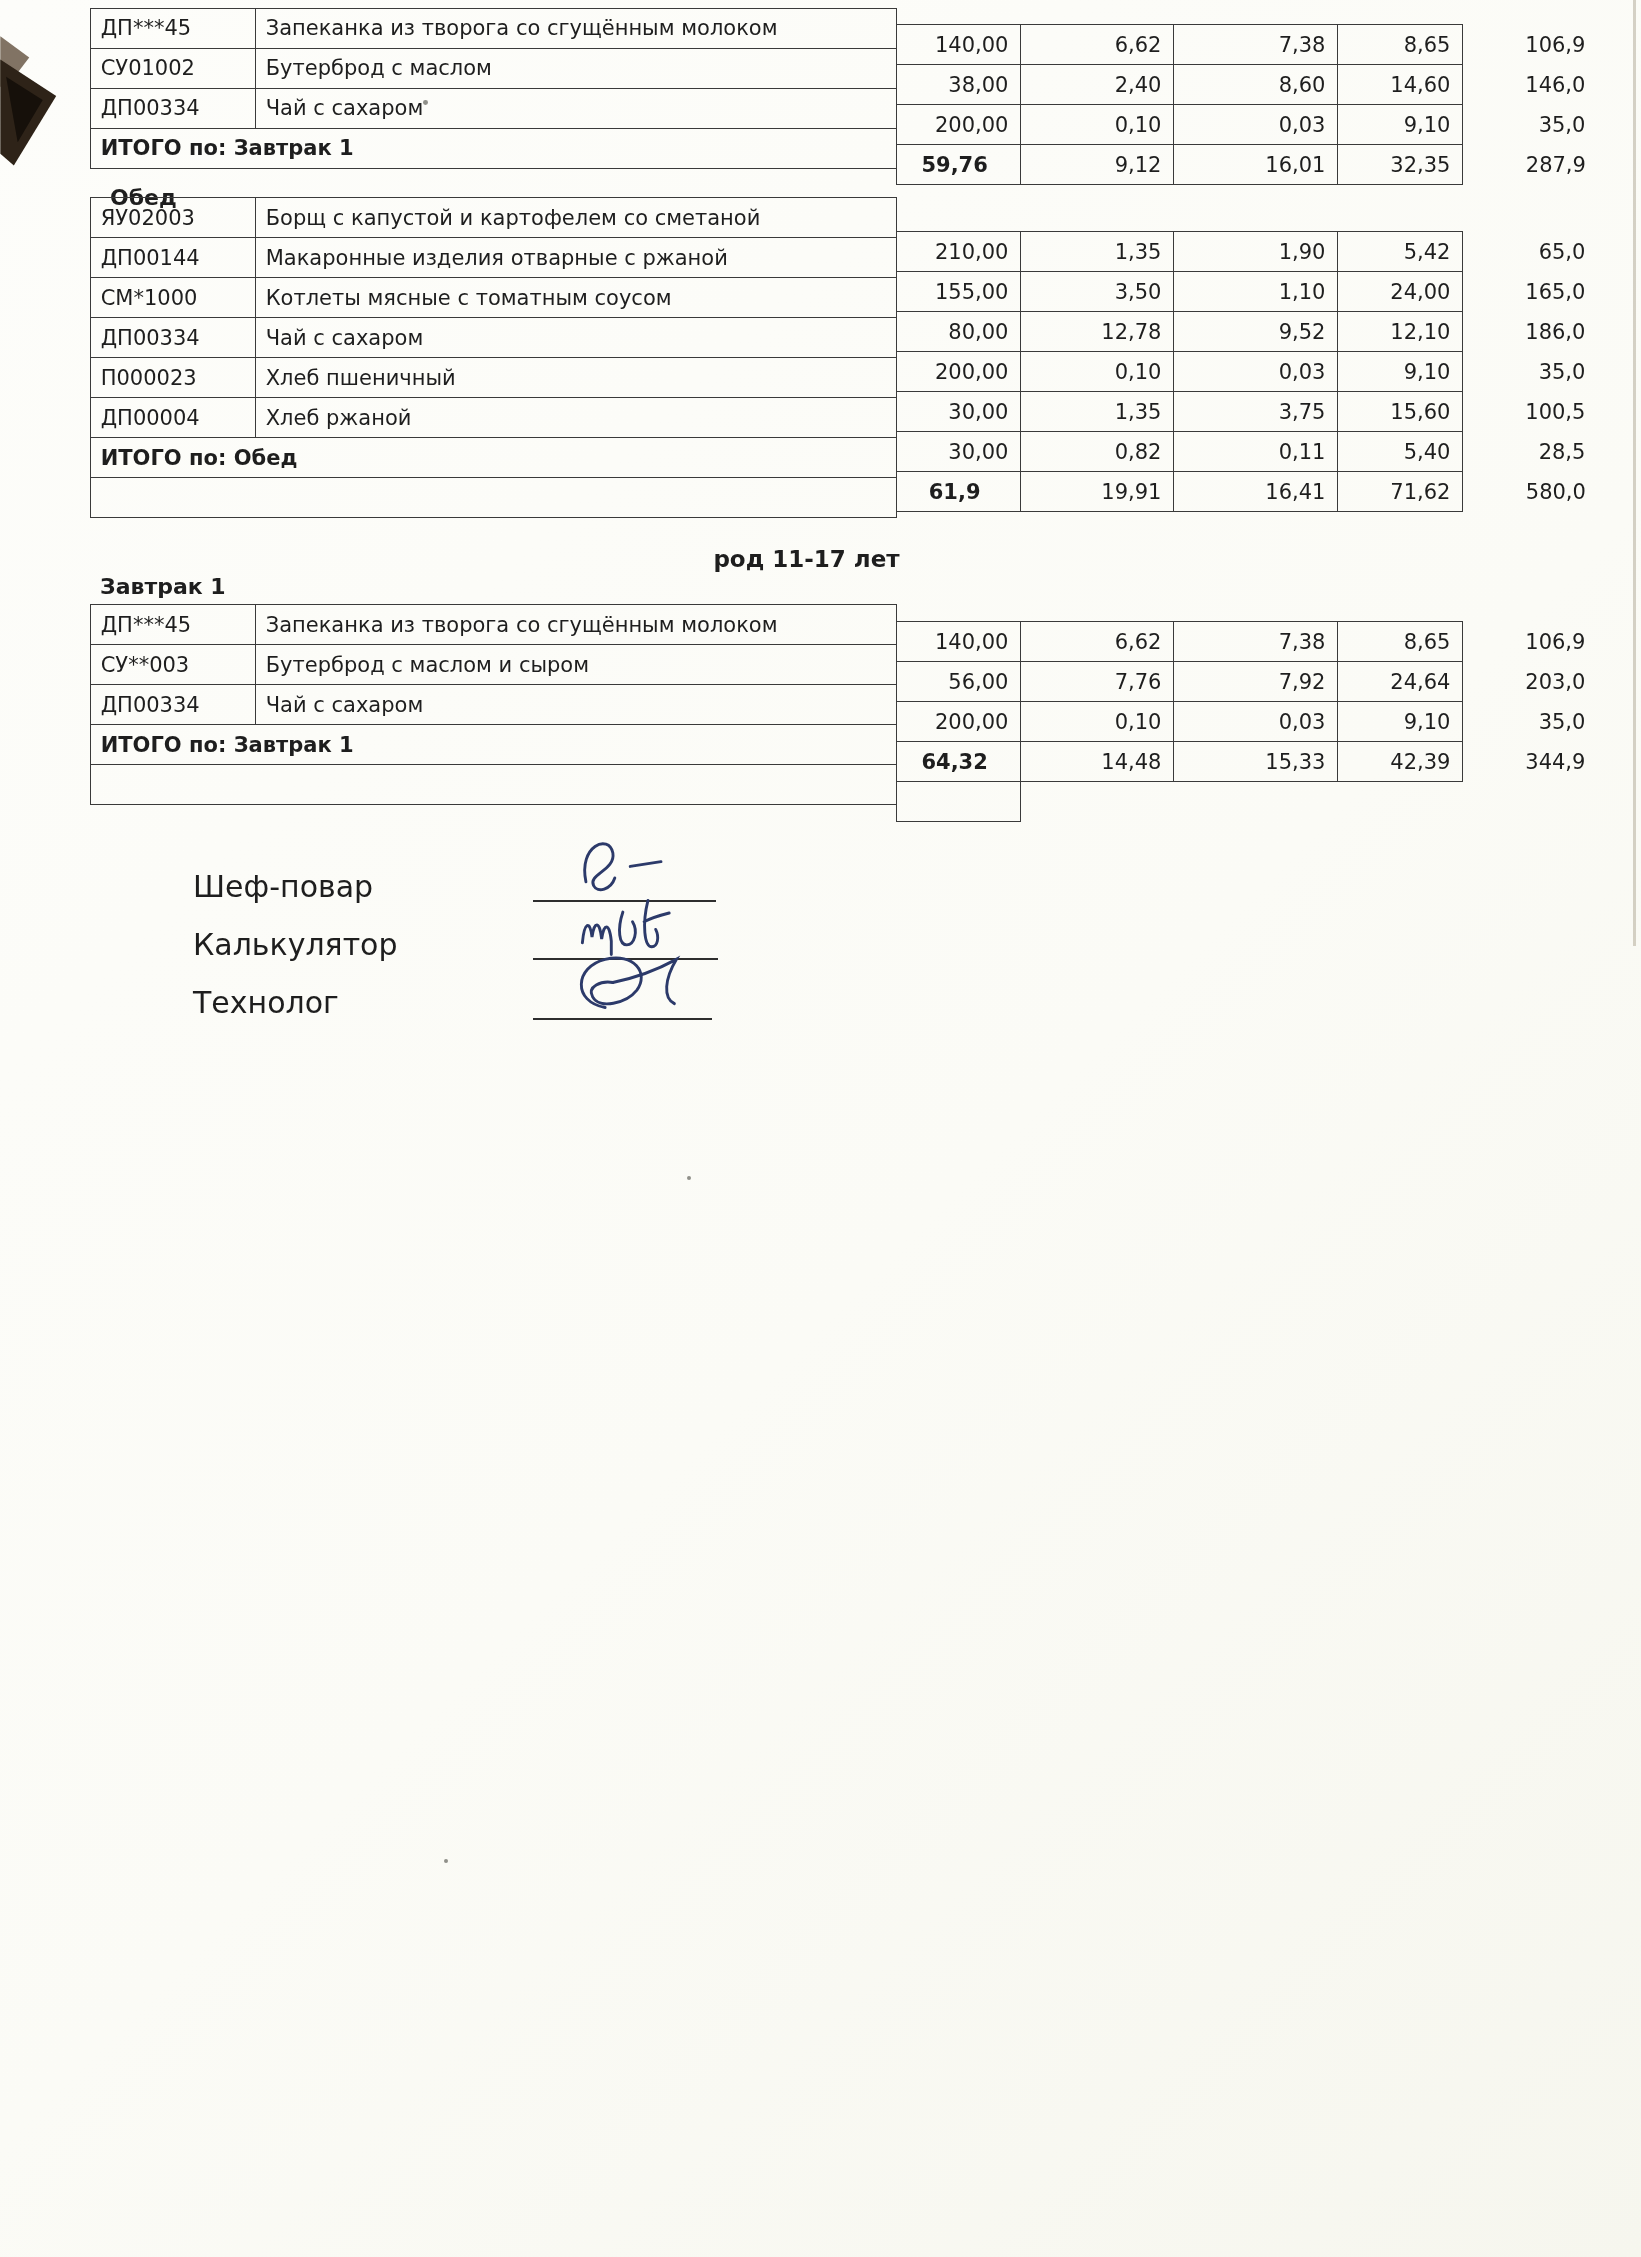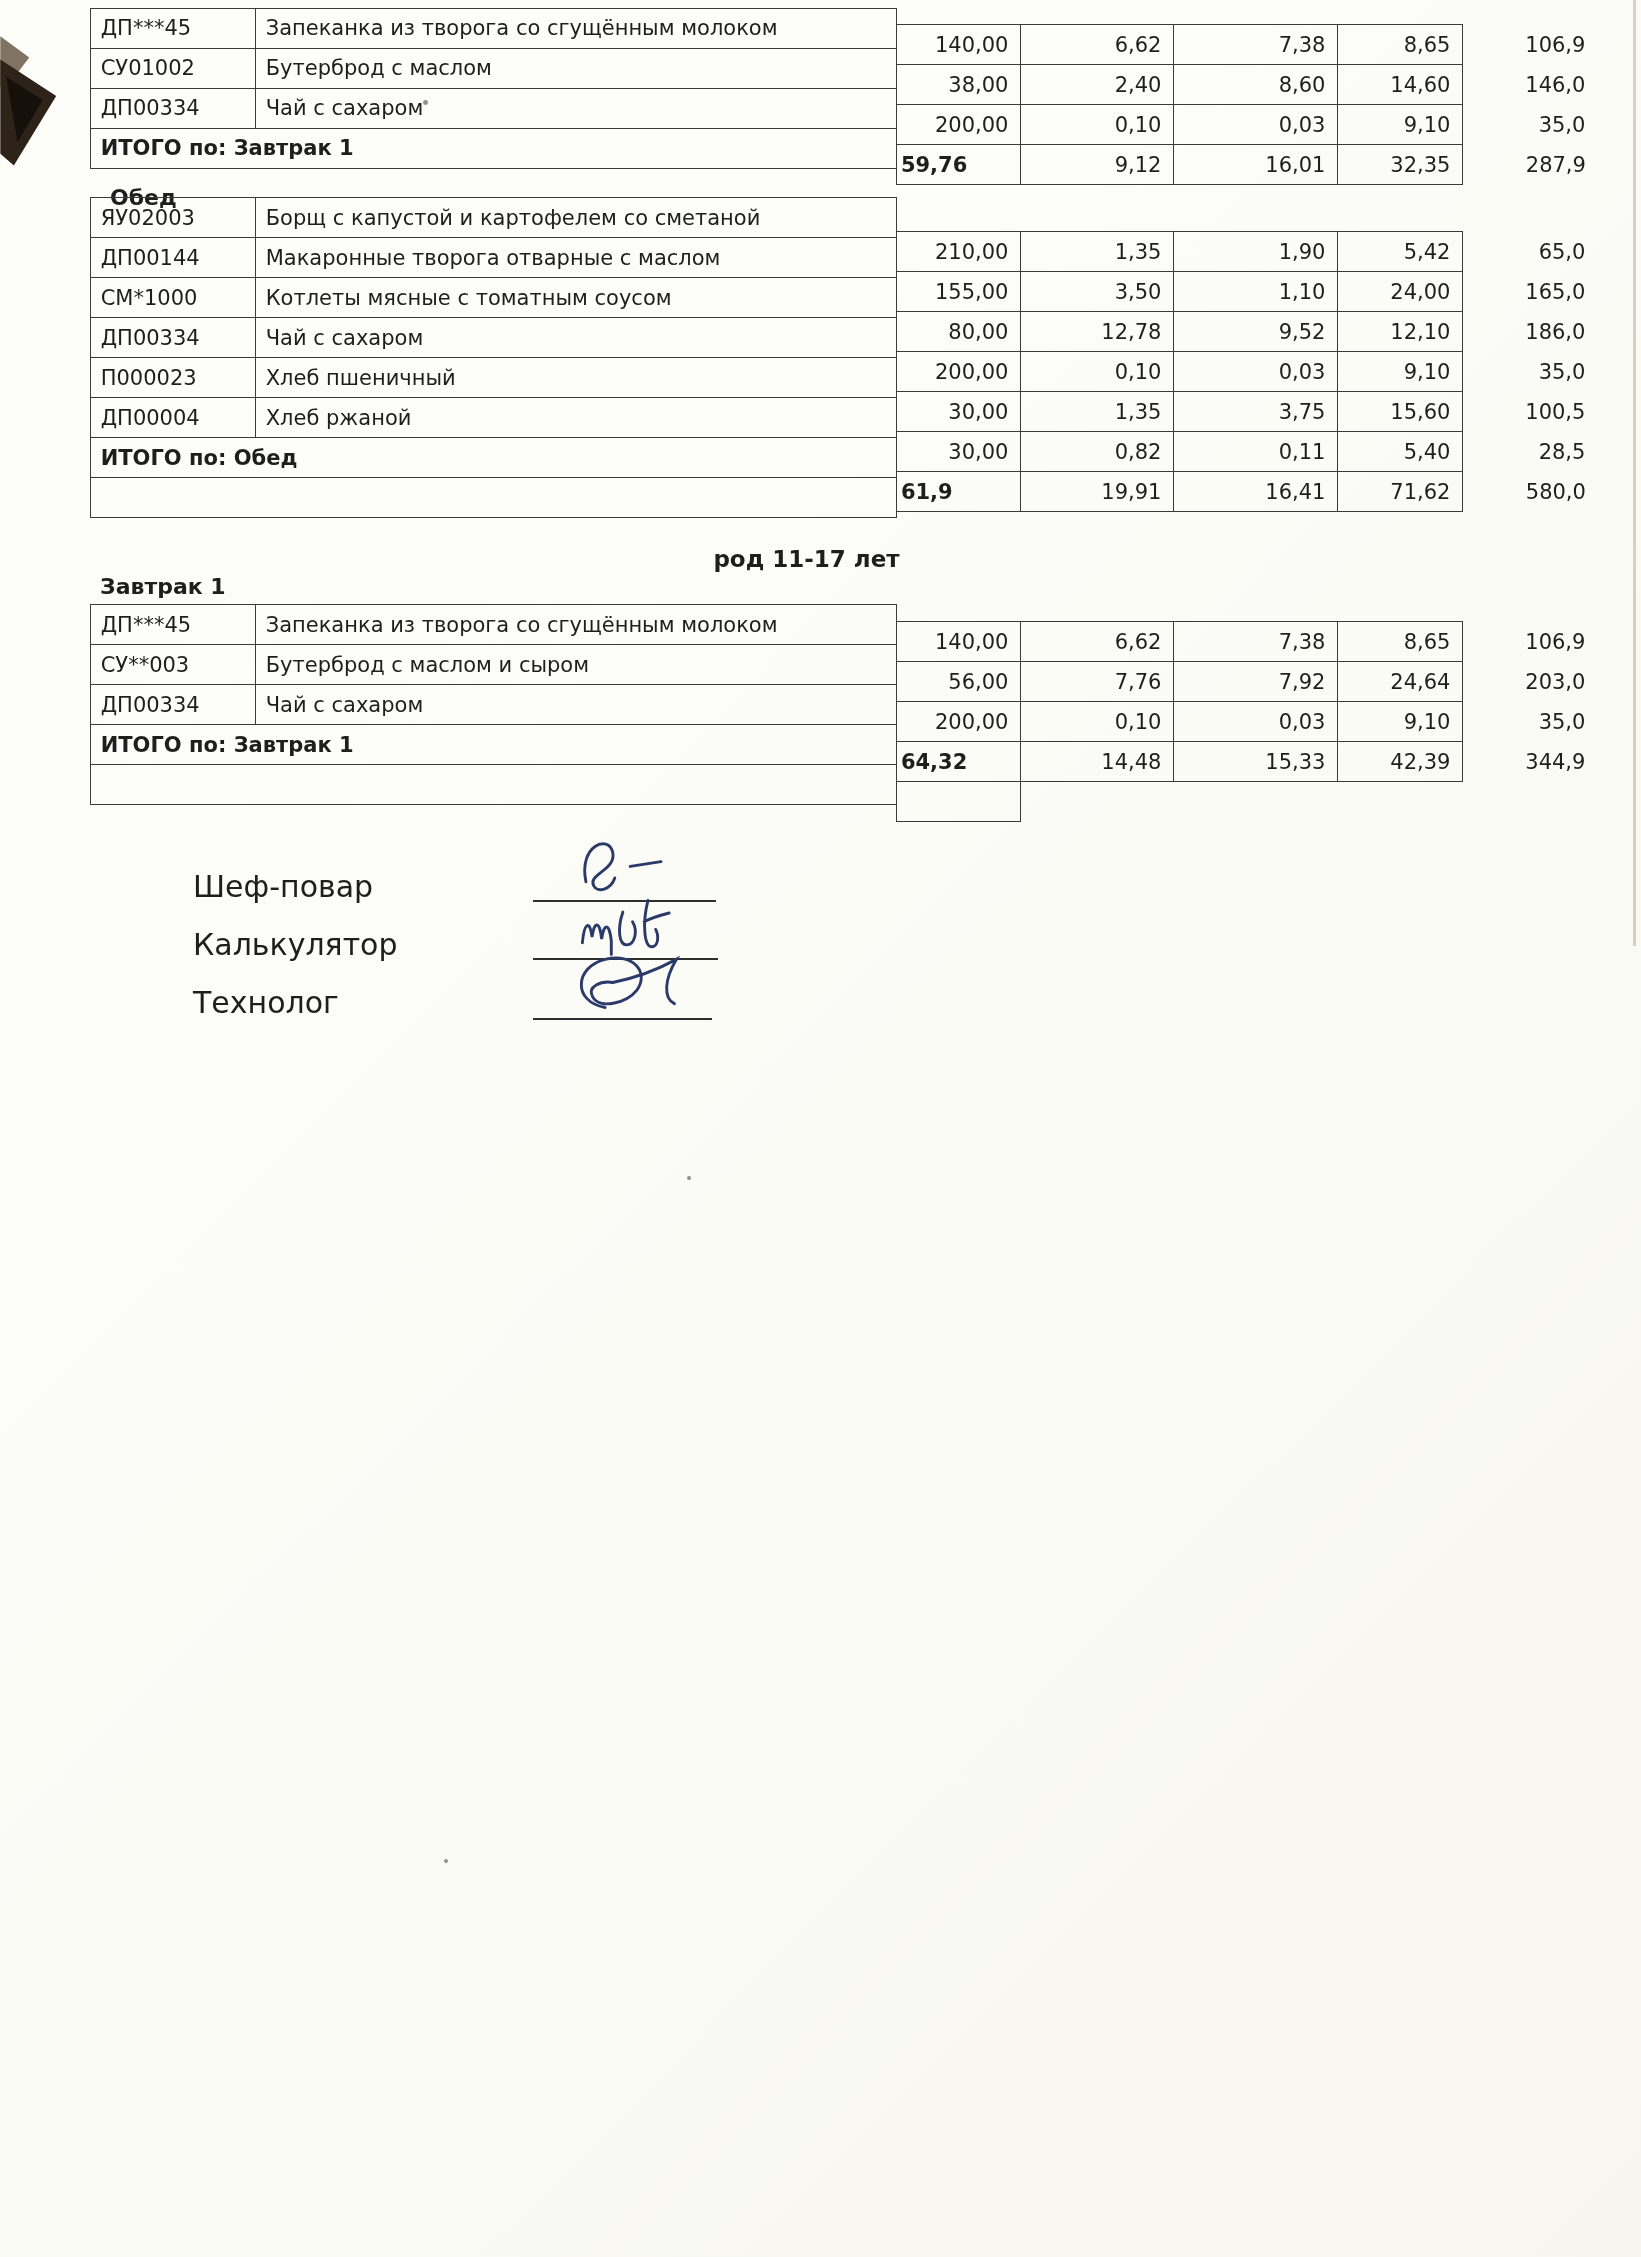--- a/index.html
+++ b/index.html
@@ -6,21 +6,21 @@
   body{width:1641px;height:2257px;background:#e9e9e4;font-family:"DejaVu Sans","Liberation Sans",sans-serif;}
   .page{position:relative;width:1641px;height:2257px;overflow:hidden;color:#1e1e1e;
         background:linear-gradient(135deg,#fdfdfa 0%,#fbfbf6 55%,#f6f6ee 100%);}
   table{border-collapse:collapse;table-layout:fixed;position:absolute;}
   .lt td{border:1.9px solid #3a3a3a;height:39px;font-size:21px;padding:0 5.8px 0 9.7px;
          white-space:nowrap;overflow:hidden;vertical-align:middle;}
   .nt td{border:1.9px solid #3a3a3a;height:39px;font-size:21px;text-align:right;
          padding:0 11.6px 0 3.9px;white-space:nowrap;vertical-align:middle;}
   .nt td.nob{border:none;padding-left:16px;}
   .bold{font-weight:bold;}
-  td.ctr{text-align:left;}
+  td.ctr{text-align:center;}
   .sec{position:absolute;font-size:22px;font-weight:bold;white-space:nowrap;}
   .ctitle{position:absolute;left:0;width:1545px;text-align:center;font-size:23px;font-weight:bold;margin-left:34px;}
   .sigl{position:absolute;font-size:30px;white-space:nowrap;}
   .sline{position:absolute;height:1.9px;background:#2e2e2e;}
   .ink{position:absolute;}
   .speck{position:absolute;border-radius:50%;background:#90908a;}
   .edge{position:absolute;background:rgba(150,140,115,.38);}
 </style>
 </head>
 <body>
@@ -108,21 +108,21 @@
         <col style="width:165px">
         <col style="width:641px">
       </colgroup>
     <tbody>
         <tr>
       <td>ЯУ02003</td>
       <td>Борщ с капустой и картофелем со сметаной</td>
     </tr>
     <tr>
       <td>ДП00144</td>
-      <td>Макаронные творога отварные с маслом</td>
+      <td>Макаронные изделия отварные с ржаной</td>
     </tr>
     <tr>
       <td>СМ*1000</td>
       <td>Котлеты мясные с томатным соусом</td>
     </tr>
     <tr>
       <td>ДП00334</td>
       <td>Чай с сахаром</td>
     </tr>
     <tr>

